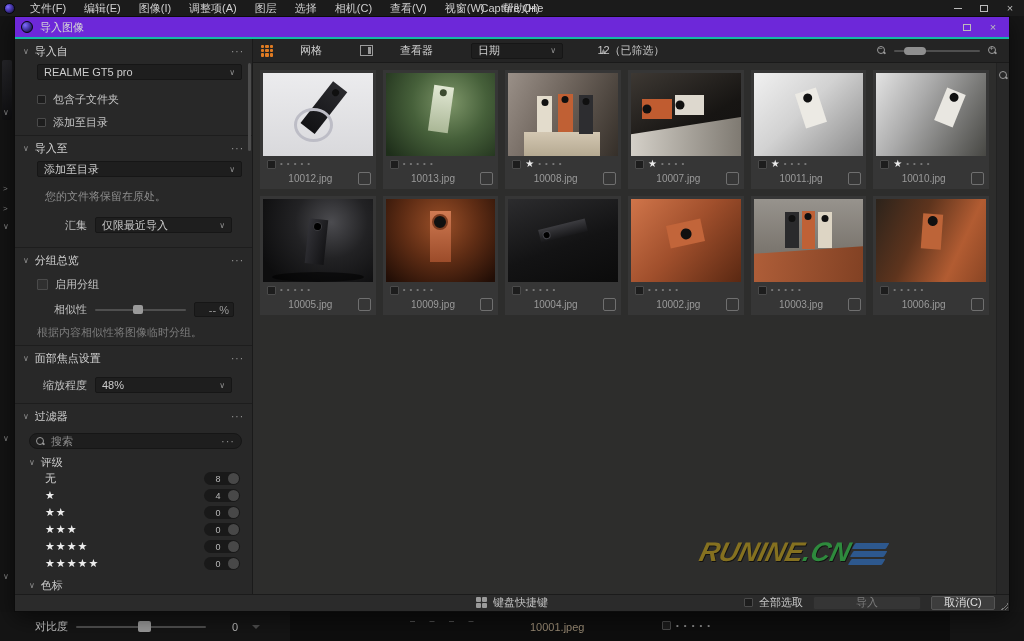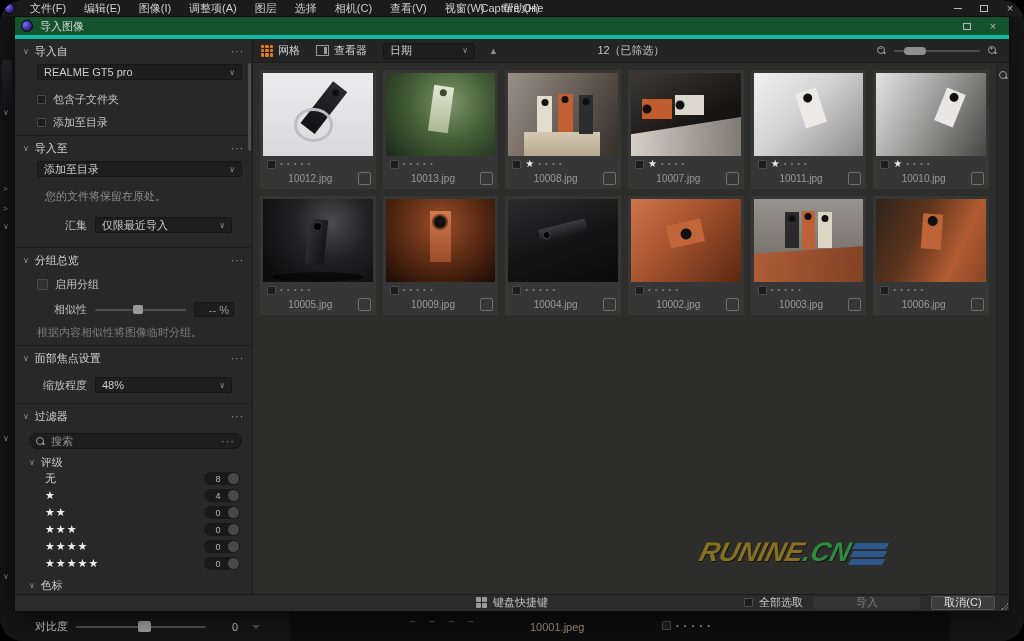--- a/index.html
+++ b/index.html
@@ -1,20 +1,20 @@
 <!DOCTYPE html>
 <html><head>
 <meta charset="utf-8">
 <style>
   * { margin:0; padding:0; box-sizing:border-box; }
   html,body { background:#000; }
   .app {
     position:relative; width:1024px; height:641px; overflow:hidden;
     background:#1a1a1a; font-family:"Liberation Sans", sans-serif;
-    color:#c9c9c9; font-size:11px;border-radius:23px; -webkit-font-smoothing:antialiased;
+    color:#c9c9c9; font-size:11px; -webkit-font-smoothing:antialiased;
   }
   
   .menubar { position:absolute; left:0; top:0; width:1024px; height:16px;
     background:#1b1b1b; display:flex; align-items:center; z-index:30; }
   .app-logo { width:11px; height:11px; border-radius:50%; margin:0 6px 0 4px;
     background:radial-gradient(circle at 32% 32%, #7d6cff 0%, #4636a8 45%, #120f2e 95%);
     border:1px solid #05050c; }
   .menu-item { padding:0 9px; height:16px; line-height:16px; color:#cfcfcf; font-size:11px; cursor:default; }
   .win-title { position:absolute; left:50%; transform:translateX(-50%); color:#cfcfcf; }
   .win-controls { position:absolute; right:2px; top:0; height:16px; display:flex; align-items:center; gap:14px; padding-right:6px; }
@@ -39,21 +39,21 @@
      border-top:4px solid #4d4d4d; margin-left:6px; }
   .filmstrip { position:relative; flex:1; align-self:stretch; background:#0e0e0e; margin-right:74px; }
   .filmstrip .dashes { position:absolute; left:120px; top:4px; color:#6f6f6f; font-size:9px; letter-spacing:6px; }
   .filmstrip .fname { position:absolute; left:240px; top:9px; color:#9c8d76; font-size:11px; }
   .filmstrip .cbrow { position:absolute; left:372px; top:9px; display:flex; align-items:center; gap:5px; }
   .filmstrip .cbrow .dot { color:#8f8f8f; font-size:8px; }
   
   .dialog { position:absolute; left:14px; top:16px; width:996px; height:596px; z-index:10;
     background:#262626; border:1px solid #0c0c0c; box-shadow:0 6px 22px rgba(0,0,0,.55);
     display:flex; flex-direction:column; }
-  .dlg-titlebar { height:22px; background:#14532d; border-bottom:4px solid #14b8a6;
+  .dlg-titlebar { height:22px; background:#6d28d9; border-bottom:2px solid #14b8a6;
     display:flex; align-items:center; padding:0 6px; flex:0 0 auto;text-align:center; }
   .dlg-logo { width:12px; height:12px; border-radius:50%; margin-right:7px;
     background:radial-gradient(circle at 32% 32%, #7d6cff 0%, #4636a8 45%, #120f2e 95%);
     border:1px solid #05050c; }
   .dlg-title { color:#d6d6d6; }
   .dlg-controls { margin-left:auto; display:flex; gap:14px; padding-right:4px; }
   .dlg-body { flex:1 1 auto; display:flex; min-height:0; }
   
   .sidebar { width:238px; flex:0 0 auto; background:#282828; border-right:1px solid #1a1a1a;
     position:relative; overflow:hidden; }
@@ -91,21 +91,21 @@
   .filter-row .flabel { color:#cfcfcf; }
   .filter-row .stars { color:#ececec; font-size:11px; letter-spacing:1px; }
   .badge { margin-left:auto; position:relative; width:36px; height:13px; background:#191919;
     border-radius:7px; display:flex; align-items:center; }
   .badge .cnt { flex:1; text-align:center; color:#b9b9b9; font-size:9px; padding-right:8px; }
   .badge .knob { position:absolute; right:1px; top:1px; width:11px; height:11px; border-radius:50%; background:#484848; }
   .swatch { width:10px; height:10px; border:1px solid #666; border-radius:1px; margin-right:8px; flex:0 0 auto; }
   
   .content { flex:1 1 auto; display:flex; flex-direction:column; min-width:0; background:#2d2d2c; position:relative; }
   .toolbar { height:24px; background:#242424; border-bottom:1px solid #1a1a1a; display:flex;
-    align-items:center; padding:0 8px; position:relative; flex:0 0 auto; }
+    align-items:center; padding:0 8px; position:relative; flex:0 0 auto;gap:22px; }
   .grid-ico { width:12px; height:12px; display:grid; grid-template-columns:repeat(3,1fr); gap:1px; margin-right:5px; }
   .grid-ico i { background:#e07b22; border-radius:1px; }
   .viewer-ico { width:13px; height:11px; border:1px solid #9a9a9a; margin:0 5px 0 16px; position:relative; }
   .viewer-ico::after { content:""; position:absolute; right:1px; top:1px; width:3px; height:7px; background:#9a9a9a; }
   .tb-label { color:#cfcfcf; }
   .sort-field { width:92px; margin-left:16px; }
   .sort-asc { color:#8f8f8f; font-size:9px; margin-left:14px; }
   .tb-count { position:absolute; left:50%; transform:translateX(-50%); color:#c6c6c6; }
   .zoom-group { margin-left:auto; display:flex; align-items:center; gap:8px; padding-right:4px; }
   .zoom-track { width:86px; }

